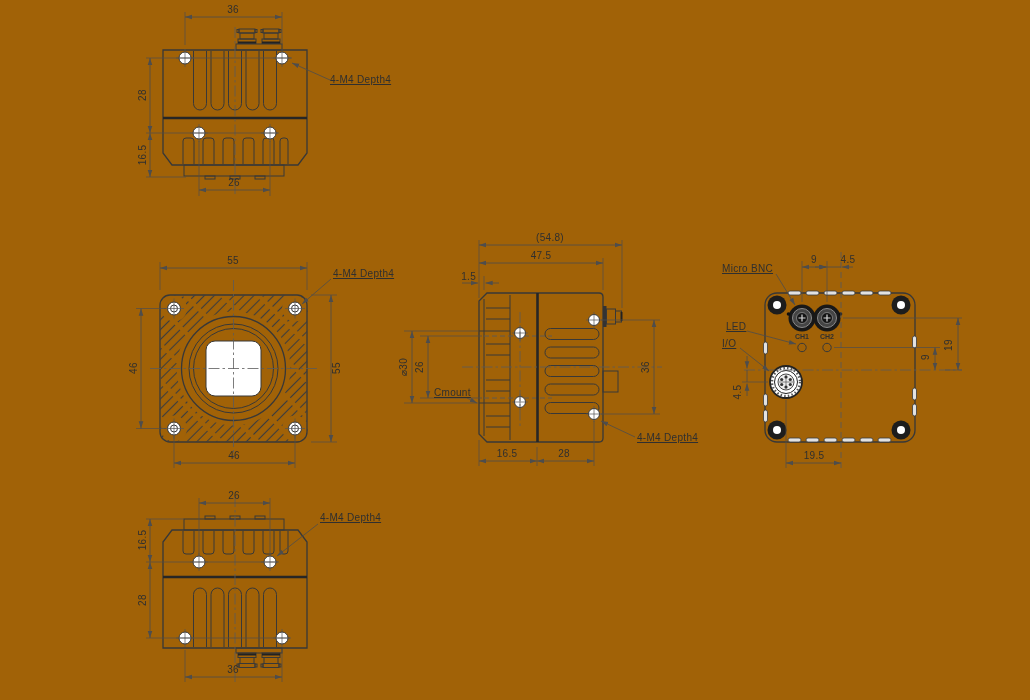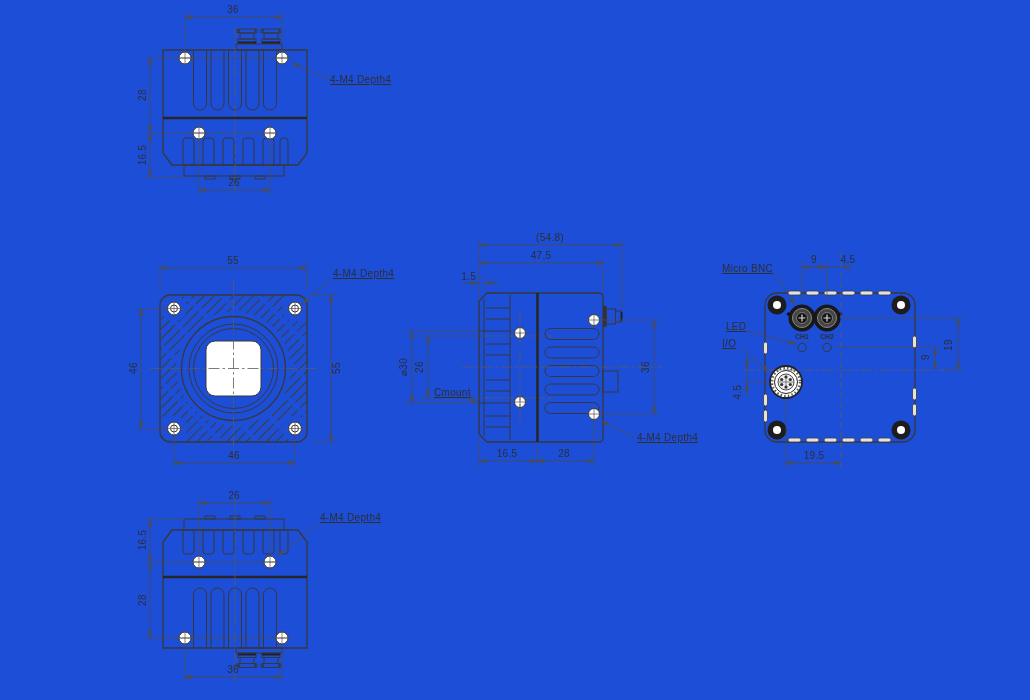--- a/index.html
+++ b/index.html
@@ -1,16 +1,16 @@
 <!DOCTYPE html>
 <html><head>
 <meta charset="utf-8">
 <style>
   html,body{margin:0;padding:0;background:#ffffff;}
-  .stage{width:1030px;height:700px;position:relative;background:#1d4ed8;overflow:hidden;}
+  .stage{width:1030px;height:700px;position:relative;background:#a16207;overflow:hidden;}
   svg text{font-family:"Liberation Sans","DejaVu Sans",sans-serif;font-size:10px;fill:#2f2f2f;letter-spacing:.3px;}
   svg text.lbl{text-decoration:underline;}
   svg text.ch{font-size:7px;font-weight:700;letter-spacing:0;}
   .ol{fill:none;stroke:#383838;stroke-width:1.3;}
   .ln{fill:none;stroke:#383838;stroke-width:1;}
   .lnw{fill:#fff;stroke:#383838;stroke-width:1;}
   .thin{fill:none;stroke:#555;stroke-width:.7;}
   .thick{fill:none;stroke:#262626;stroke-width:2.6;}
   .dim{fill:none;stroke:#4d4d4d;stroke-width:.8;}
   .ext{fill:none;stroke:#4d4d4d;stroke-width:.7;}

